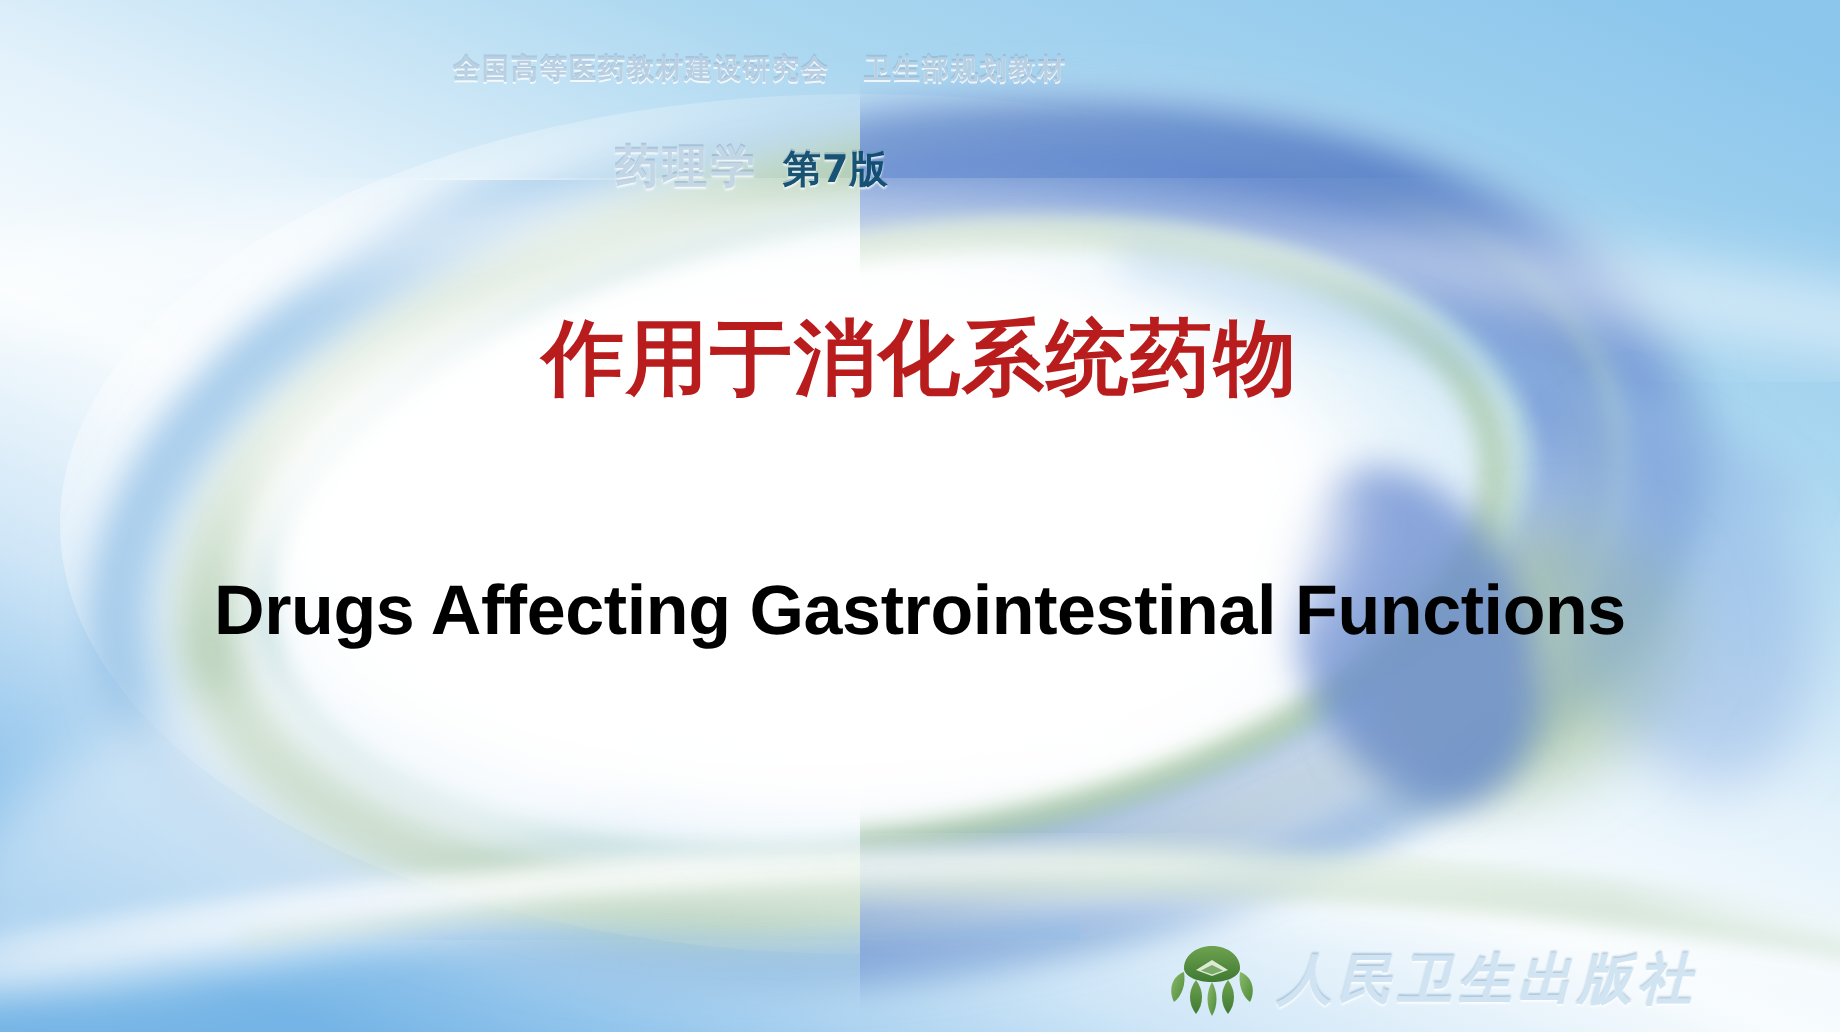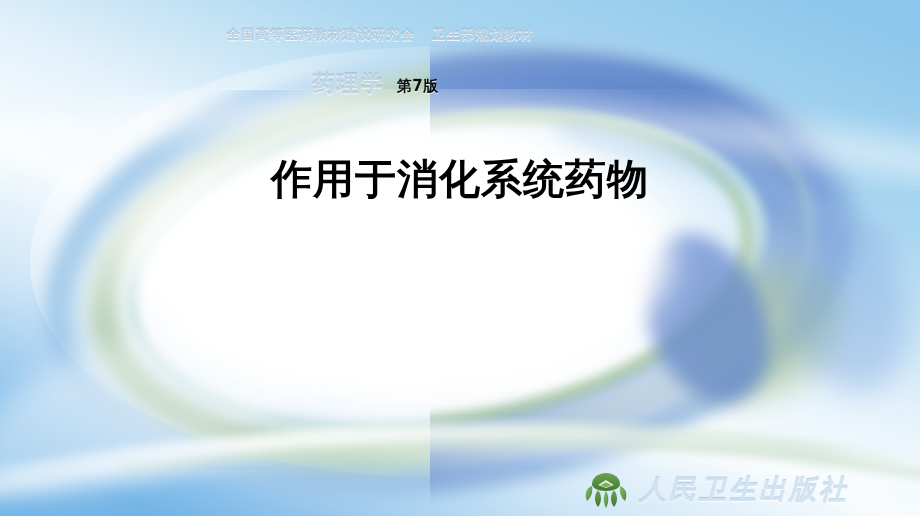--- a/index.html
+++ b/index.html
@@ -55,41 +55,41 @@
     font-size: 22px;
     font-weight: 700;
     letter-spacing: 2px;
     color: #c2d6e6;
     text-shadow: 0 1px 1px rgba(255,255,255,.9), 0 -1px 0 rgba(110,145,180,.4);
     opacity: .93;
     margin-top: 44px;
   }
   .hdr-edition {
     font-family: "DejaVu Sans", sans-serif;
-    font-size: 15px;
+    font-size: 19px;
     font-weight: 700;
     letter-spacing: 0.5px;
-    color: #000000;
+    color: #0c4a6e;
     text-shadow: 0 1px 1px rgba(255,255,255,.9), 0 -1px 0 rgba(110,145,180,.4);
     margin-left: 12px;
     opacity: .93;
   }
 
   
   .title-cn {
     position: absolute;
     left: 0;
     top: 152px;
     width: 920px;
     text-align: center;
     font-family: "DejaVu Sans", sans-serif;
     font-size: 41px;
     font-weight: 700;
     letter-spacing: 1px;
-    color: #000000;
+    color: #b91c1c;
     white-space: pre;
   }
   .title-en {
     position: absolute;
     left: 60px;
     top: 283px;
     width: 800px;
     text-align: center;
     font-family: "Liberation Sans", sans-serif;
     font-size: 35px;
@@ -293,20 +293,21 @@
 
   <div class="header">
     <div class="hdr-line1">全国高等医药教材建设研究会   卫生部规划教材</div>
     <div class="hdr-line2">
       <span class="hdr-title">药理学</span><span class="hdr-edition">第7版</span>
     </div>
   </div>
 
   <div class="title-cn">作用于消化系统药物</div>
 
+  <div class="title-en">Drugs Affecting Gastrointestinal Functions</div>
 
 
   <div class="publisher">
     <svg class="pub-mark" viewBox="0 0 46 40">
       <defs>
         <linearGradient id="leafG" x1="0" y1="0" x2="0" y2="1">
           <stop offset="0%" stop-color="#6ea24f"></stop>
           <stop offset="100%" stop-color="#3f7a32"></stop>
         </linearGradient>
         <linearGradient id="leafL" x1="0" y1="0" x2="1" y2="1">

